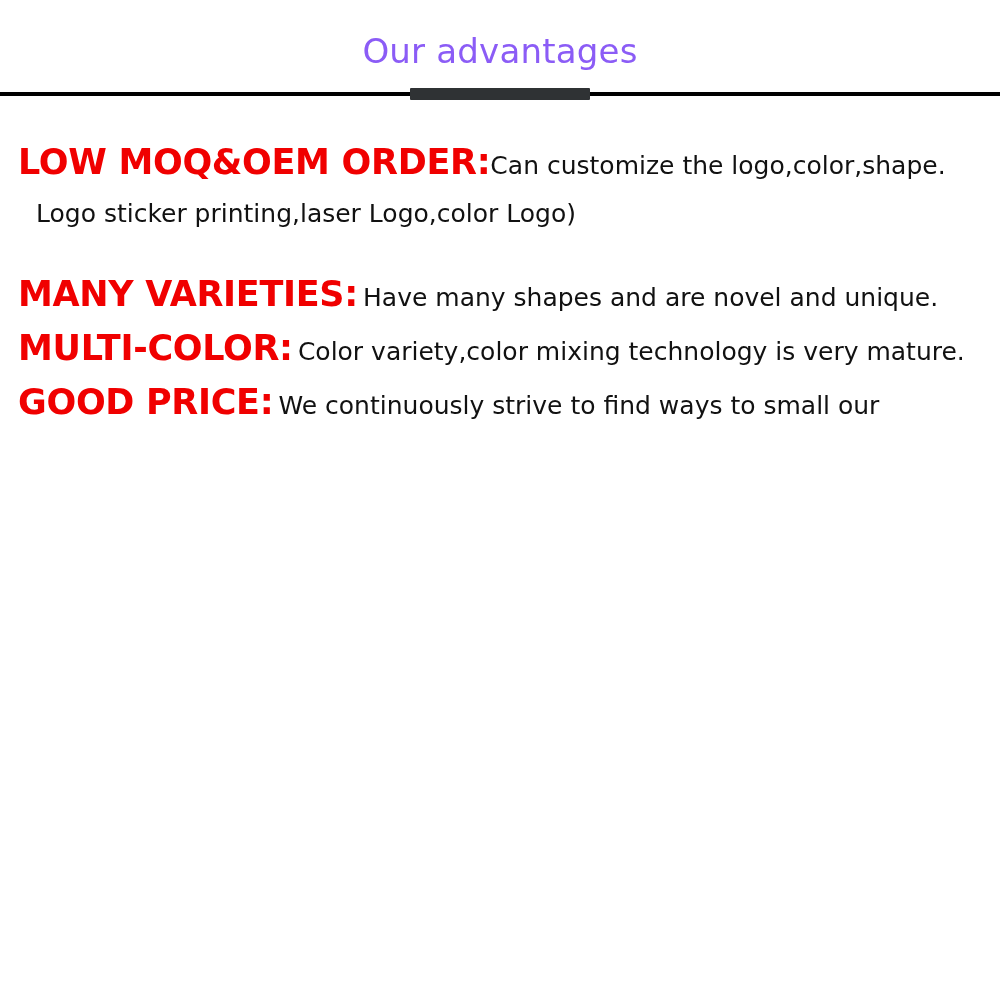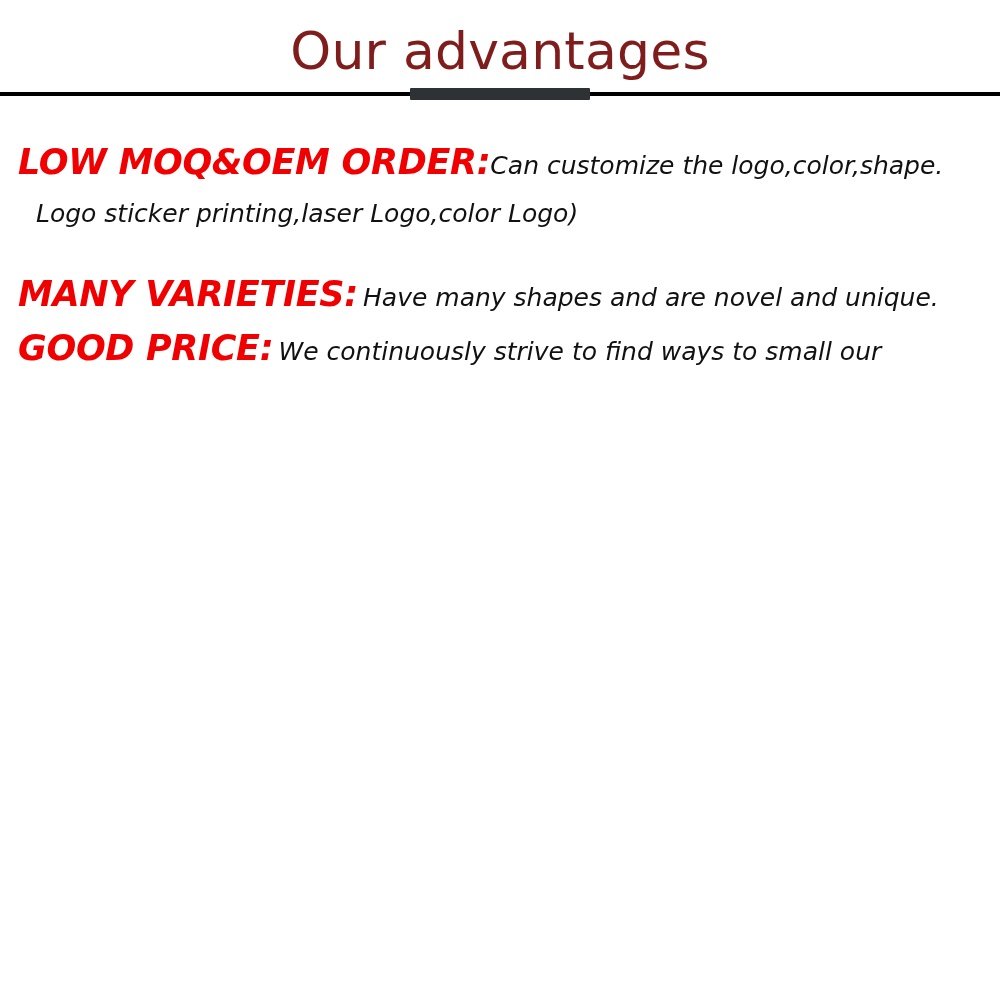--- a/index.html
+++ b/index.html
@@ -24,23 +24,23 @@
   .header {
     position: relative;
     height: 96px;
   }
   .header-title {
     position: absolute;
     top: 28px;
     left: 0;
     width: 1000px;
     text-align: center;
-    font-size: 52px;
+    font-size: 34px;
     line-height: 46px;
-    color: #7f1d1d;
+    color: #8b5cf6;
     font-weight: 400;
     letter-spacing: 0.2px;
   }
   .header-rule {
     position: absolute;
     top: 92px;
     left: 0;
     width: 1000px;
     height: 4px;
     background: #000000;
@@ -58,21 +58,20 @@
   
   .content {
     position: absolute;
     top: 138px;
     left: 18px;
     width: 962px;
   }
 
   .block {
     margin-bottom: 6px;
-    font-style: italic;
   }
 
   .line {
     margin: 0;
     padding: 0;
   }
 
   .lead {
     color: #f00000;
     font-weight: 700;
@@ -130,20 +129,26 @@
       </div>
     </div>
 
     <div class="block block-varieties">
       <div class="line">
         <span class="lead">MANY VARIETIES:</span>
         <span class="body-text">Have many shapes and are novel and unique.</span>
       </div>
     </div>
 
+    <div class="block block-color">
+      <div class="line">
+        <span class="lead">MULTI-COLOR:</span>
+        <span class="body-text">Color variety,color mixing technology is very mature.</span>
+      </div>
+    </div>
 
     <div class="block block-price">
       <div class="line">
         <span class="lead">GOOD PRICE:</span>
         <span class="body-text">We continuously strive to find ways to small our</span>
       </div>
     </div>
 
   </div>
 </div>

